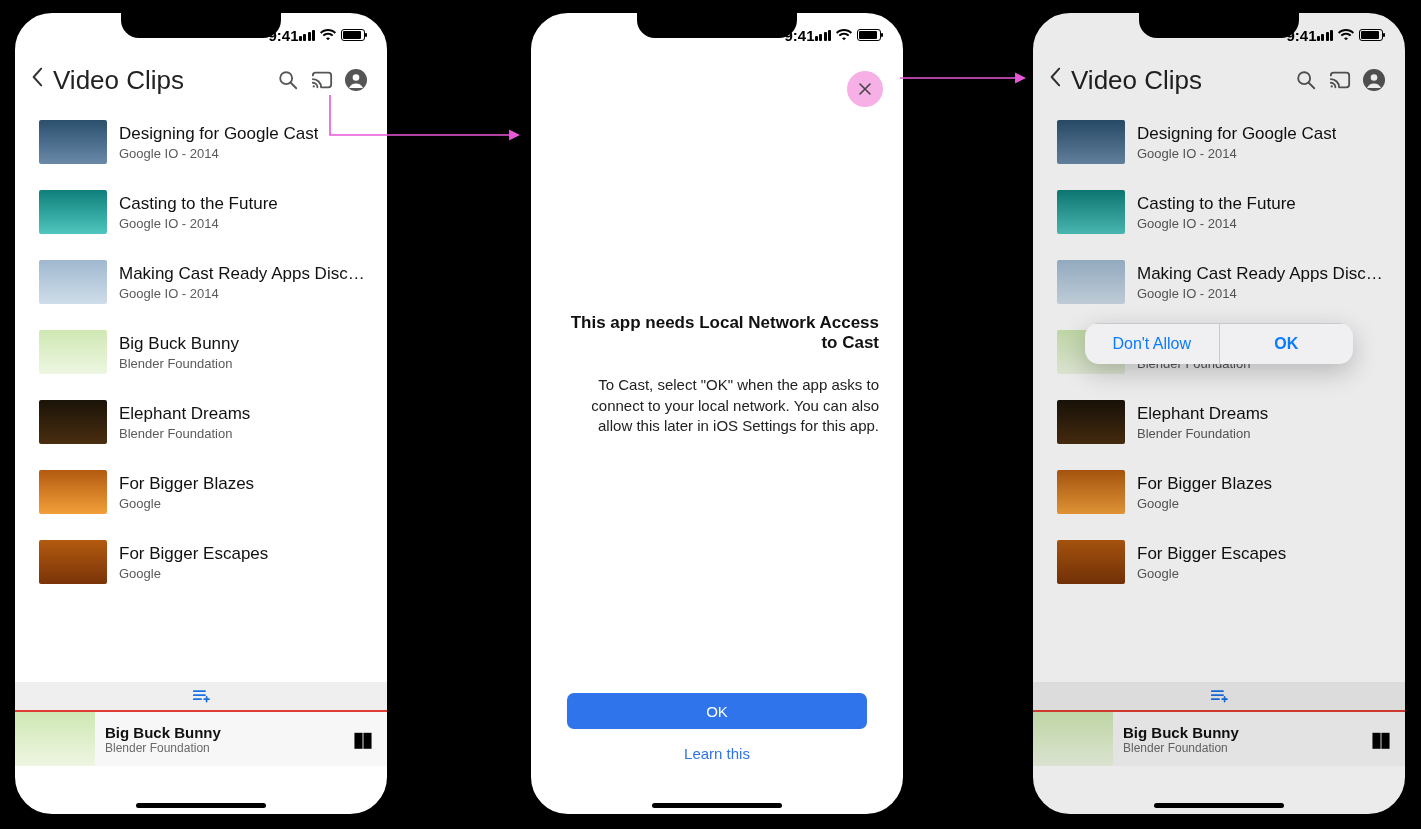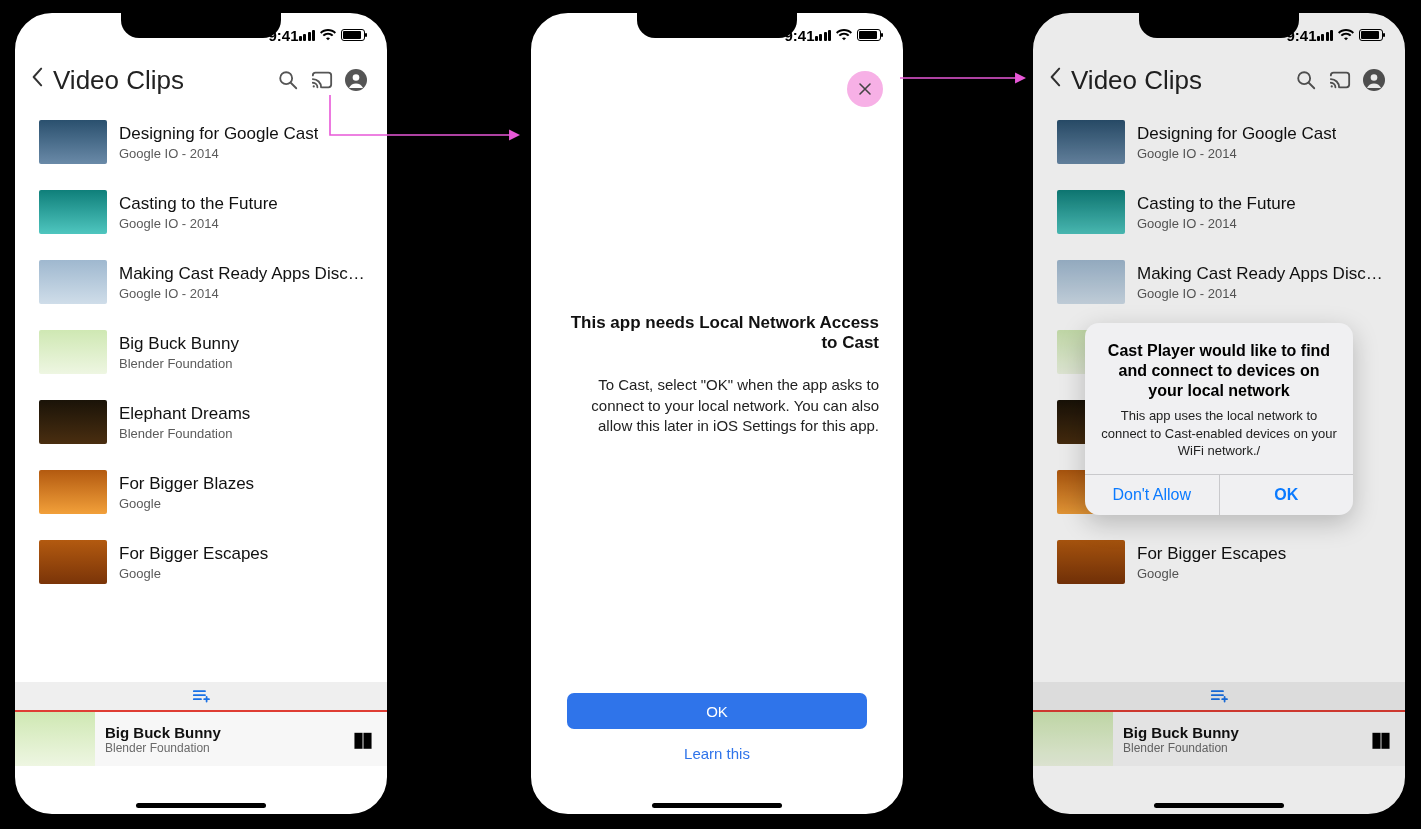--- a/index.html
+++ b/index.html
@@ -506,24 +506,20 @@
       <div class="np-thumb"></div>
       <div class="np-meta">
         <div class="np-title">Big Buck Bunny</div>
         <div class="np-sub">Blender Foundation</div>
       </div>
       <span class="pause">▮▮</span>
     </div>
   </div>
 
   <div class="alert">
-    <div class="alert-body">
-      <div class="alert-title">Cast Player would like to find and connect to devices on your local network</div>
-      <div class="alert-msg">This app uses the local network to connect to Cast-enabled devices on your WiFi network./</div>
-    </div>
     <div class="alert-btns">
       <div class="alert-btn">Don't Allow</div>
       <div class="alert-btn ok">OK</div>
     </div>
   </div>
 </div>
 
 <svg class="anno">
   <defs>
     <marker id="arr" viewBox="0 0 10 10" refX="8" refY="5" markerWidth="7" markerHeight="7" orient="auto">

